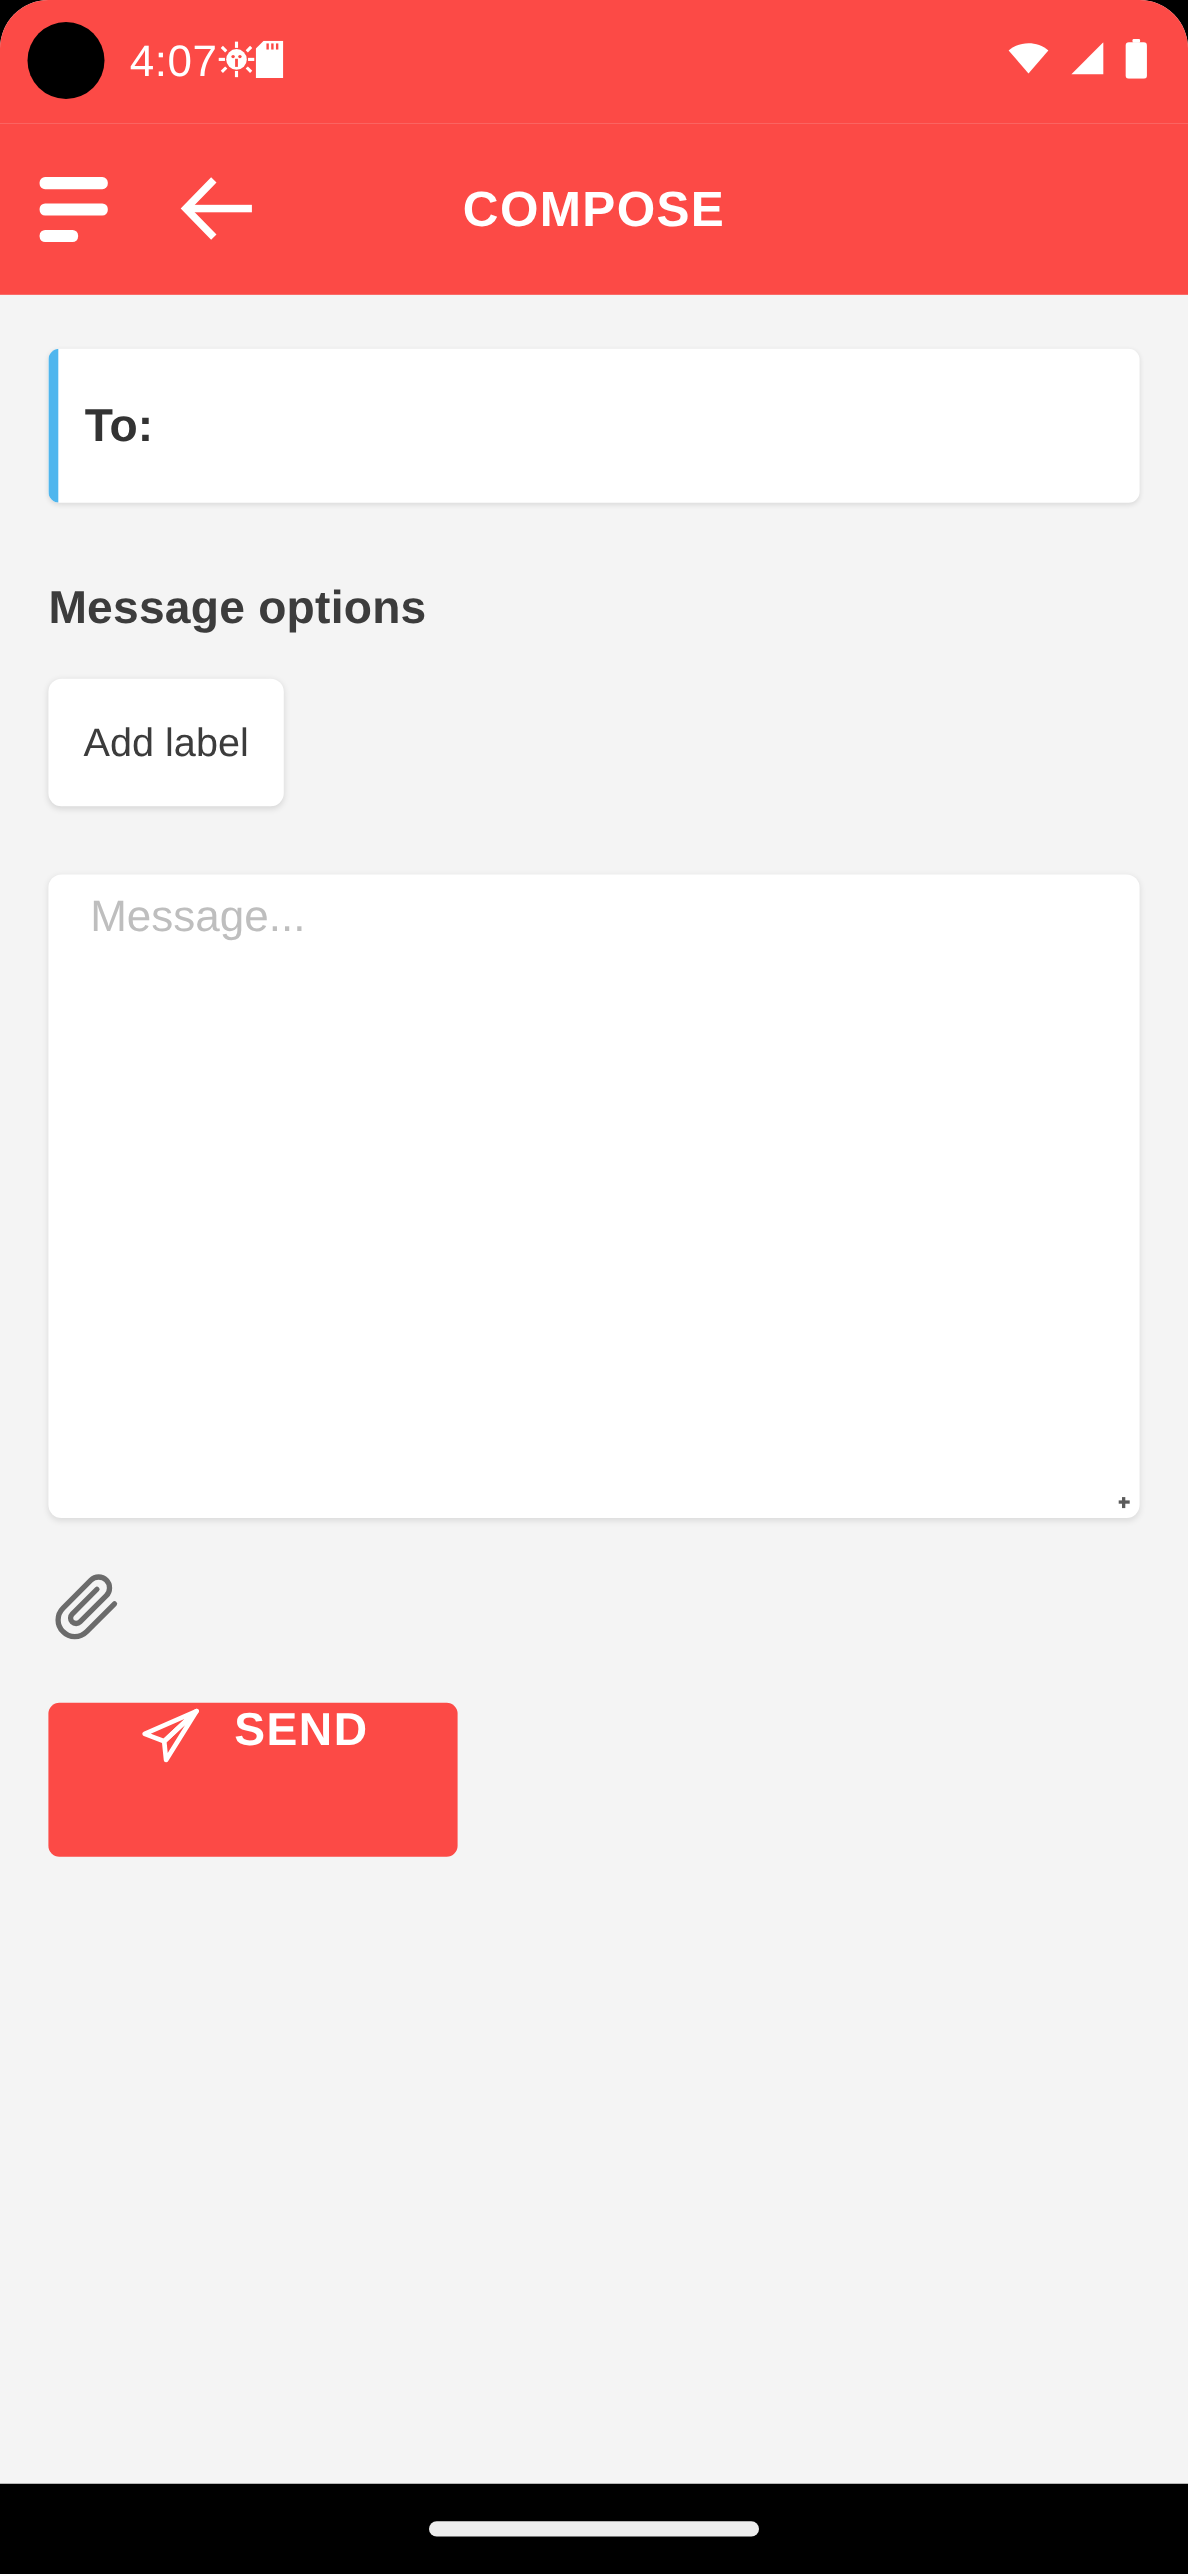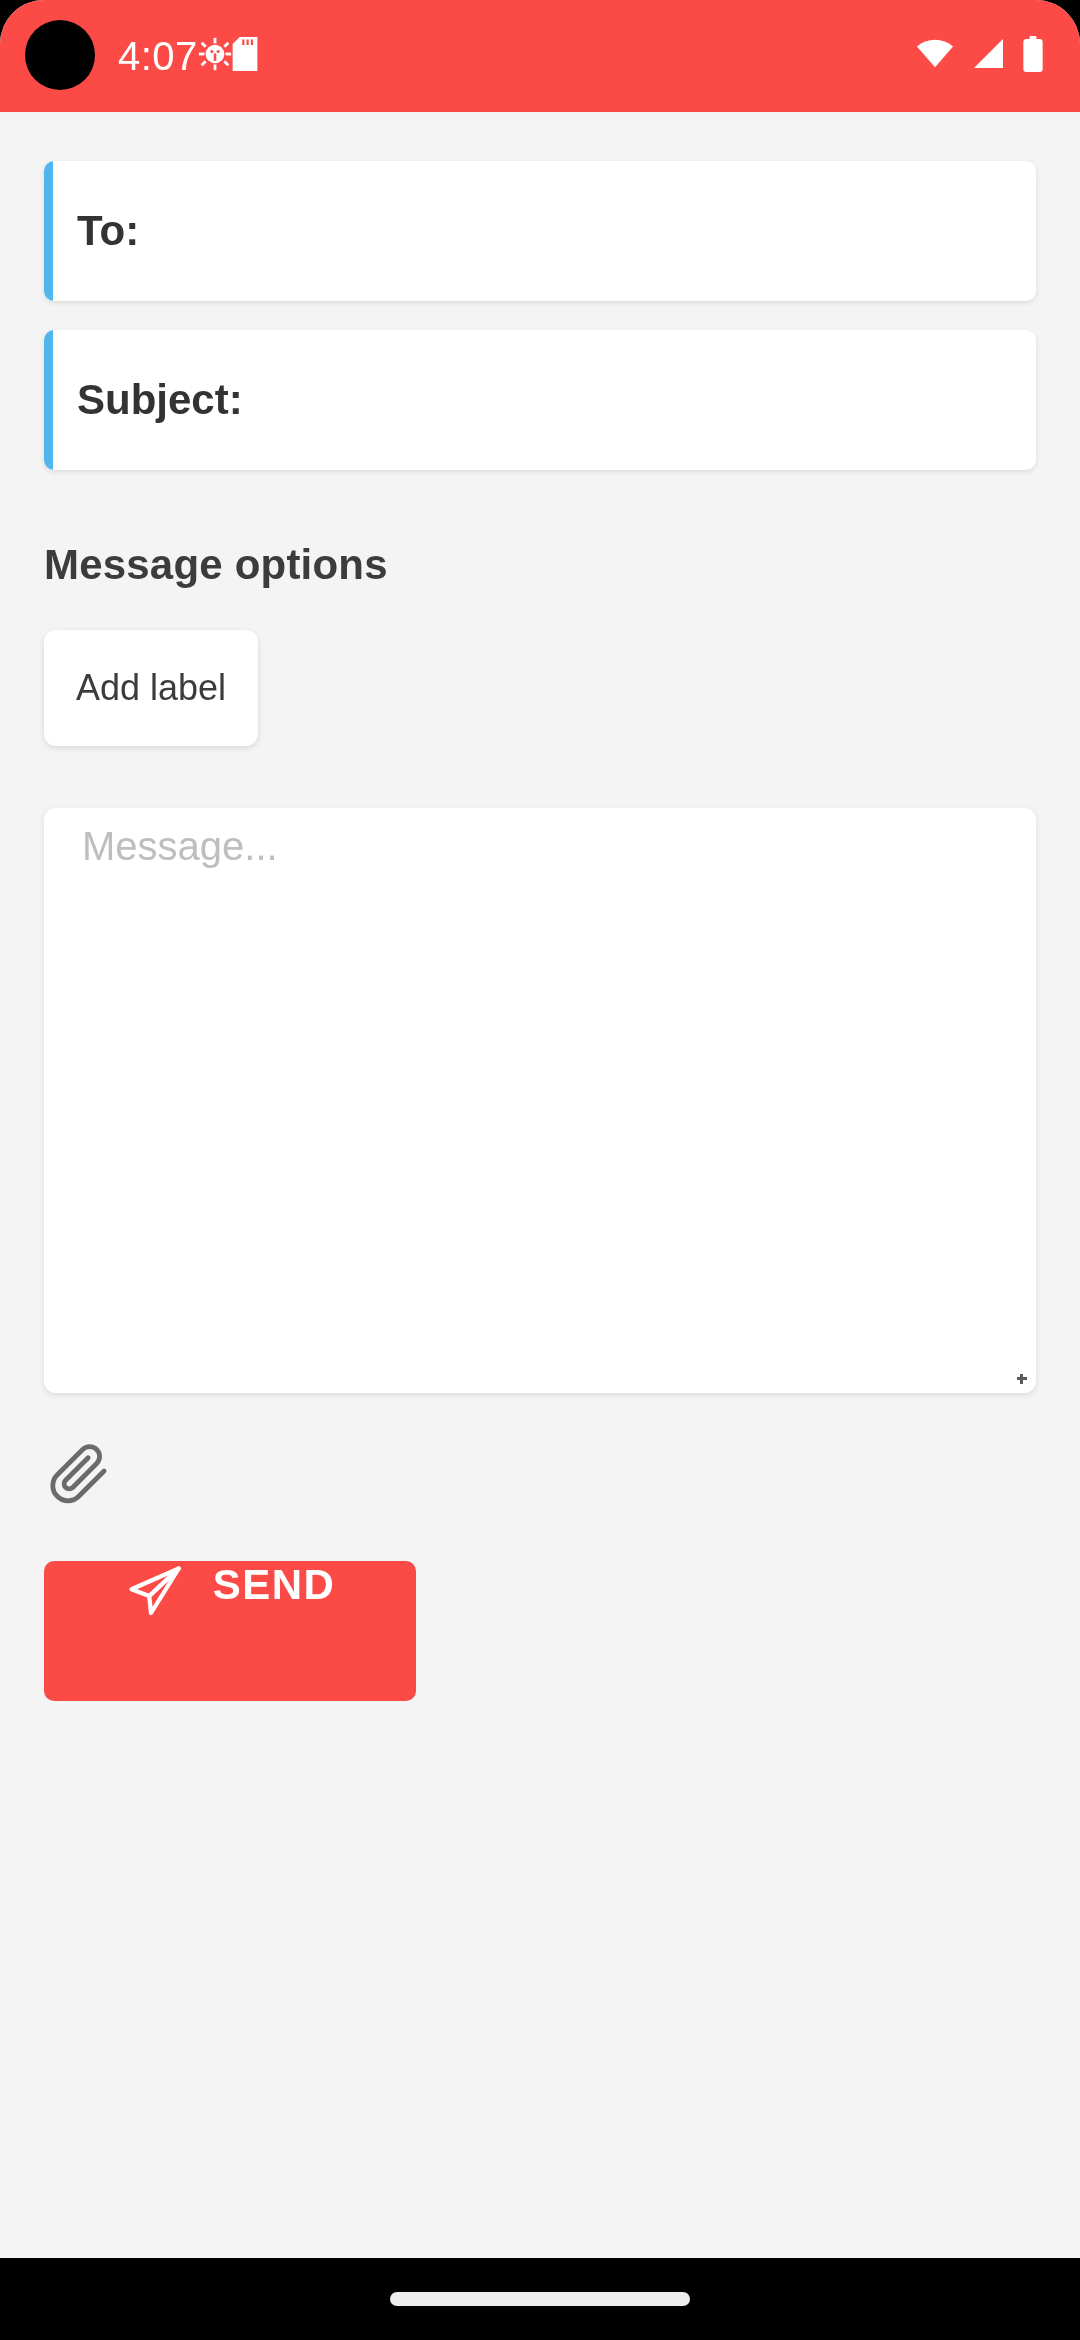--- a/index.html
+++ b/index.html
@@ -304,32 +304,45 @@
         </span>
         <span class="sb-icon">
           <svg width="22" height="36" viewBox="0 0 13 22" aria-hidden="true">
             <rect x="4.4" y="0" width="4.2" height="2" rx="0.6" fill="#FFFFFF"></rect>
             <rect x="0.6" y="1.8" width="11.8" height="20.2" rx="1.8" fill="#FFFFFF"></rect>
           </svg>
         </span>
       </div>
     </div>
 
+    <div id="toolbar">
+
+      <div id="menu-button">
+        <div class="bar b1"></div>
+        <div class="bar b2"></div>
+        <div class="bar b3"></div>
+      </div>
+
+      <div id="back-button">
+        <svg width="72" height="60" viewBox="0 0 36 30" aria-hidden="true">
+          <path d="M14.5 3 L3 14.8 L14.5 26.6" fill="none" stroke="#FFFFFF" stroke-width="3.4" stroke-linecap="square"></path>
+          <rect x="3" y="13.1" width="30" height="3.4" fill="#FFFFFF"></rect>
+        </svg>
+      </div>
+
+      <div id="toolbar-title">COMPOSE</div>
+    </div>
 
     <div id="content">
 
       <div id="to-card" class="field-card">
         <div class="accent"></div>
         <div class="field-label">To:</div>
       </div>
 
-      <div id="subject-card" class="field-card">
-        <div class="accent"></div>
-        <div class="field-label">Subject:</div>
-      </div>
 
       <div id="choose-options-title">Message options</div>
 
       <div id="options-row">
         <div class="option-chip">
           <span>Add label</span>
         </div>
       </div>
 
       <div id="message-area">

